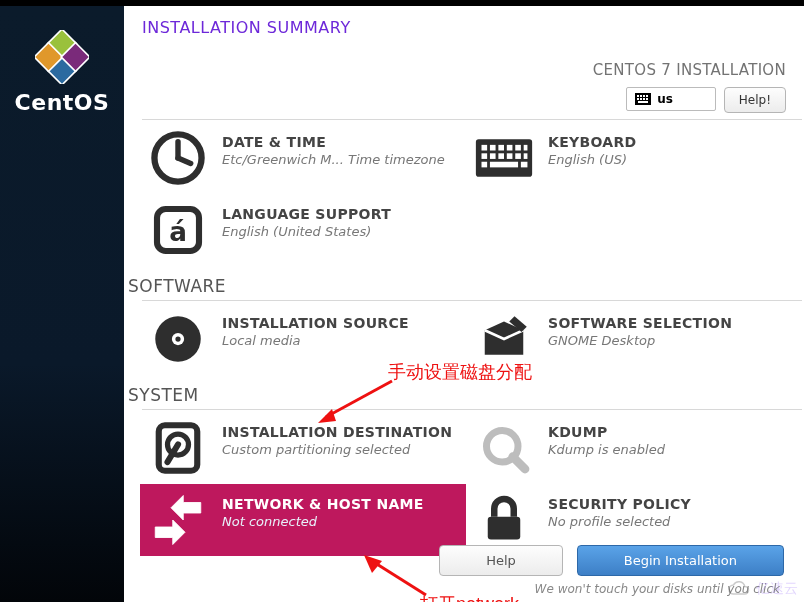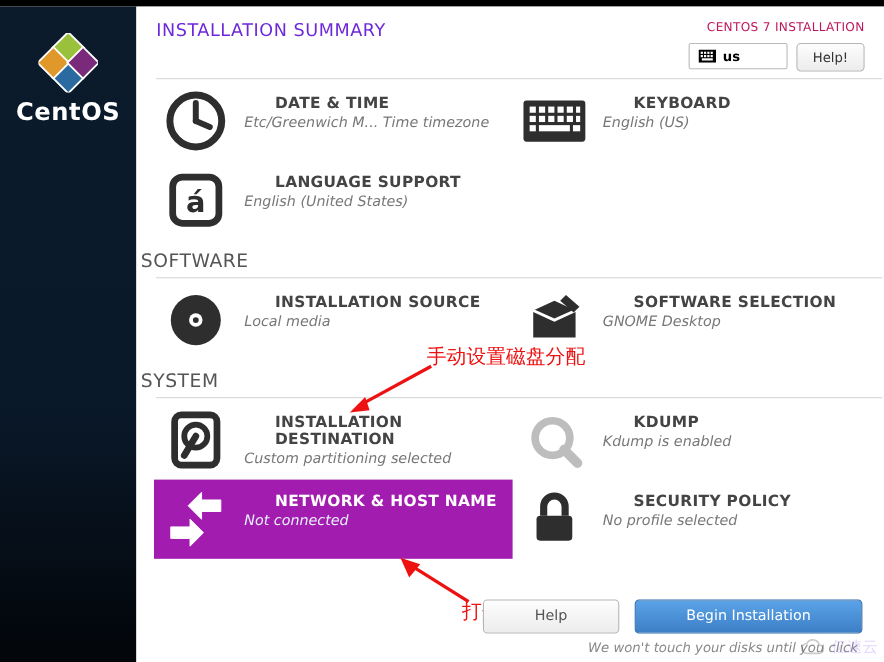--- a/index.html
+++ b/index.html
@@ -5,35 +5,35 @@
 * { margin:0; padding:0; box-sizing:border-box; font-family:"DejaVu Sans","Cantarell",Arial,sans-serif; }
 body { width:804px; height:602px; background:#fff; overflow:hidden; position:relative; }
 .topbar { position:absolute; left:0; top:0; width:804px; height:6px; background:#000; }
 .sidebar { position:absolute; left:0; top:6px; width:124px; height:596px; background:linear-gradient(180deg,#0b1b2b 0%,#0a192a 60%,#020509 100%); display:flex; flex-direction:column; align-items:center; padding-top:24px;text-align:right; }
 .logo { width:54px; height:54px; display:flex; align-items:center; justify-content:center; }
 .brand { color:#fff; font-size:22px; font-weight:600; margin-top:6px; letter-spacing:.5px; }
 .main { position:absolute; left:124px; top:6px; width:680px; height:596px; background:#fff; }
 .header { display:flex; justify-content:space-between; align-items:flex-start; padding:12px 18px 0 18px; }
 .h-title { font-size:16px; color:#6d28d9; letter-spacing:.5px; font-weight:400; }
 .h-right { text-align:right; }
-.prod { font-size:11px; color:#be185d; letter-spacing:.3px; }
+.prod { font-size:15px; color:#737373; letter-spacing:.3px;margin-top:43px; }
 .lang-row { display:flex; gap:8px; align-items:flex-start; margin-top:8px; justify-content:flex-end; }
 .lang-box { background:#fff; border:1px solid #bbb; border-radius:2px; padding:4px 42px 4px 8px; display:flex; align-items:center; gap:6px; font-weight:700; font-size:12px; }
 .kb-mini { width:16px; height:12px; }
 .help-btn { background:linear-gradient(#fdfdfd,#ececec); border:1px solid #b5b5b5; border-radius:4px; padding:5px 14px; font-size:12px; color:#333; cursor:pointer; }
 .content { padding:0 12px 0 0; margin-top:6px; position:relative; }
 .divider { width:660px; height:1px; background:#d8d8d8; margin:4px 0 2px 18px; }
 .grid { display:flex; flex-wrap:wrap; padding-left:16px; }
 .spoke { width:50%; display:flex; align-items:flex-start; padding:6px 8px; cursor:pointer; gap:14px; }
 .spoke .icon { width:60px; height:60px; display:flex; align-items:center; justify-content:center; flex:0 0 60px; }
 .spoke .txt { padding-top:6px; }
-.spoke .lbl { font-size:14px; font-weight:700; color:#444; letter-spacing:.3px;margin-left:28px; }
+.spoke .lbl { font-size:14px; font-weight:700; color:#444; letter-spacing:.3px; }
 .spoke .sub { font-size:13px; color:#777; font-style:italic; margin-top:2px; }
 .cat { font-size:17px; color:#555; padding:10px 0 0 4px; letter-spacing:.5px; }
-.selected { background:#a21caf; }
+.selected { background:#be185d; }
 .selected .lbl { color:#fff; }
 .selected .sub { color:#e8f1fb; }
 .selected svg path, .selected svg rect, .selected svg circle, .selected svg polygon { fill:#fff !important; stroke:#fff !important; }
 .annot { position:absolute; color:#e11; font-size:18px; font-weight:500; pointer-events:none; font-family:"Microsoft YaHei","SimSun",sans-serif; }
 .arrow { position:absolute; pointer-events:none; }
 .footer { position:absolute; left:124px; bottom:0; width:680px; padding:0 16px 6px 0; }
 .btn-row { display:flex; justify-content:flex-end; gap:14px; padding:0 4px 6px 0; }
 .btn { padding:7px 46px; border:1px solid #b5b5b5; border-radius:4px; font-size:13px; cursor:pointer; }
 .btn.quit { background:linear-gradient(#fdfdfd,#ececec); color:#555; }
 .btn.begin { background:linear-gradient(#5aa3e8,#3d7fc6); color:#fff; border-color:#2d68a8; }

